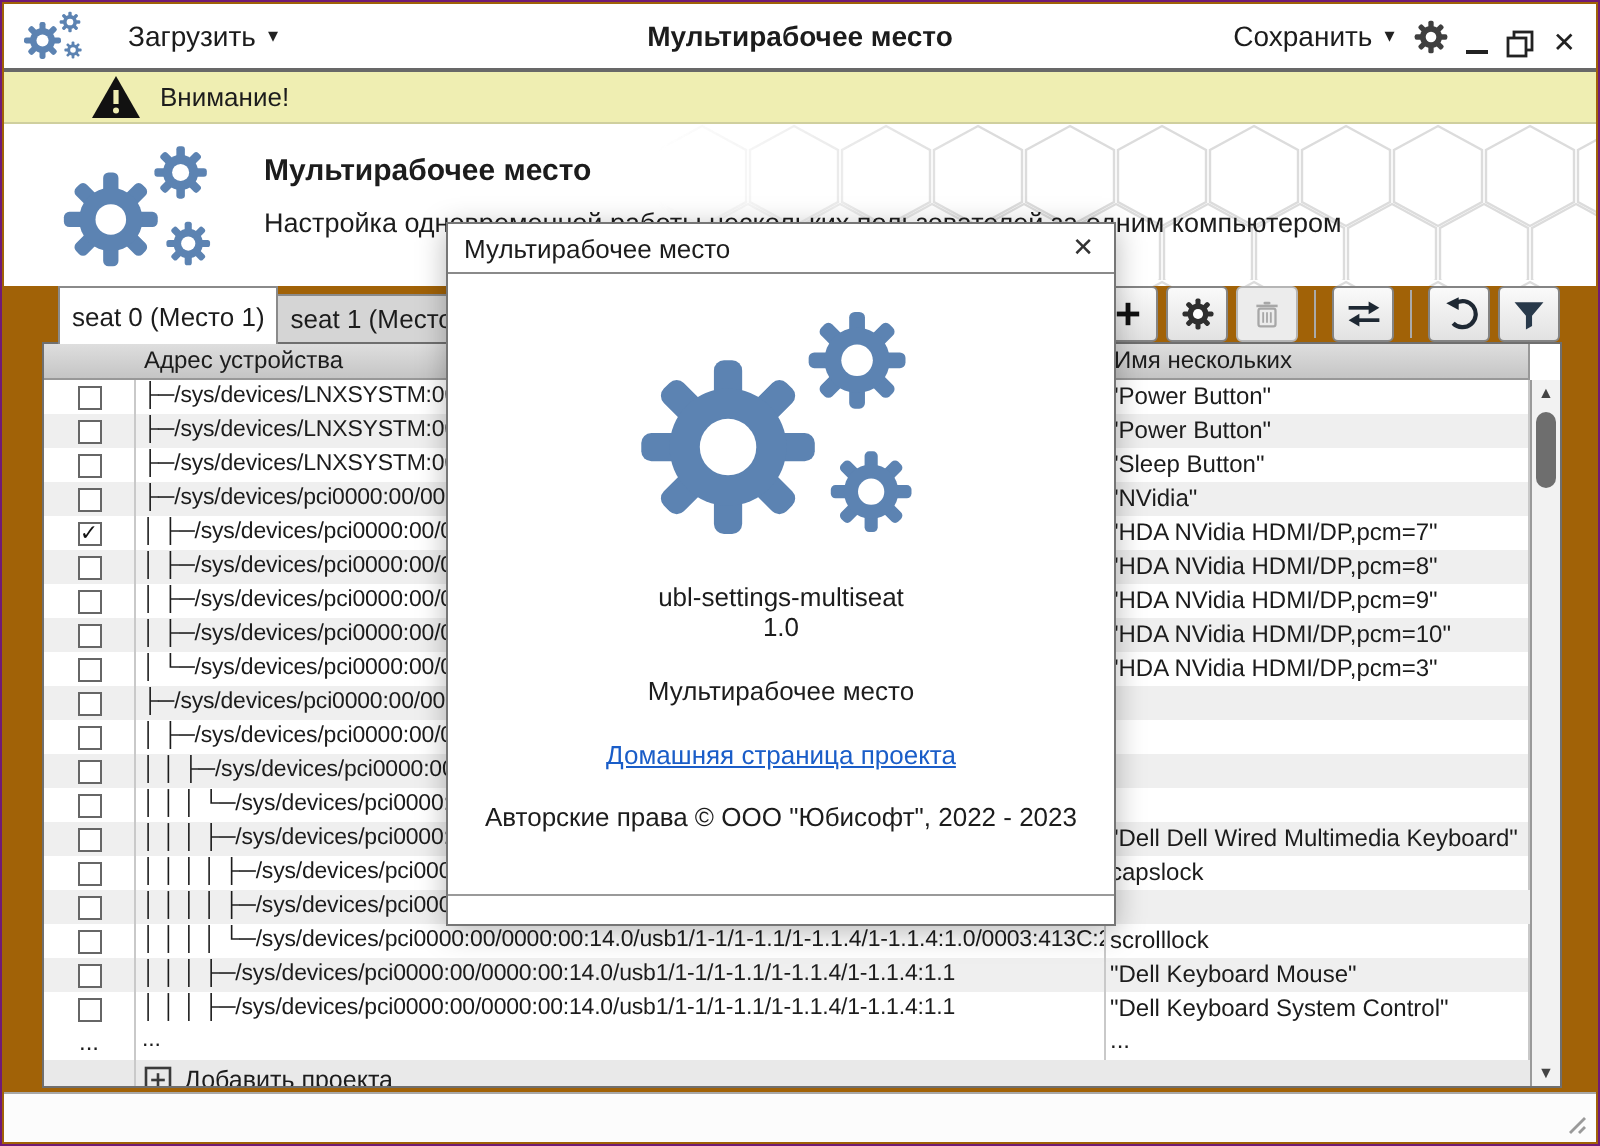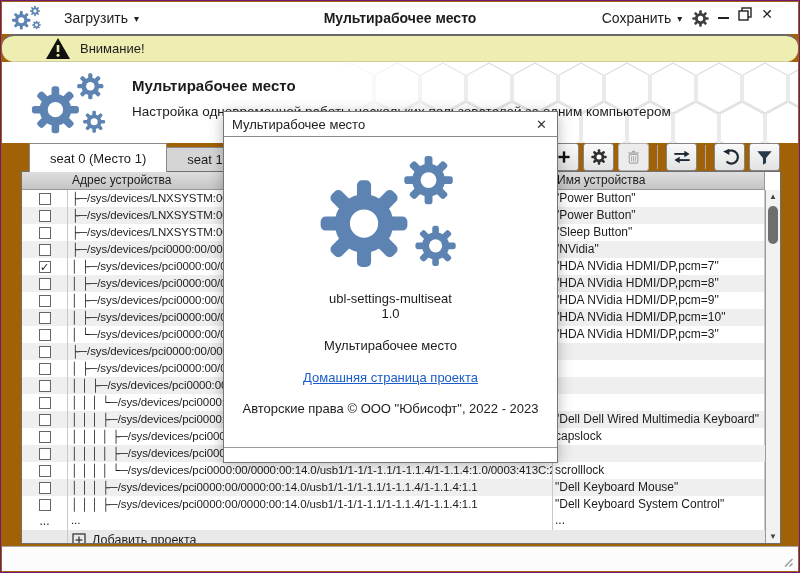--- a/index.html
+++ b/index.html
@@ -6,42 +6,42 @@
   html,body { width:800px; height:573px; }
   body { font-family:"Liberation Sans","DejaVu Sans",sans-serif; color:#1c1c1c; background:#fff; position:relative; overflow:hidden; }
   .win { position:absolute; inset:0; border:1px solid #701a75; background:#a16207; }
 
   
   .topbar { position:absolute; left:1px; right:1px; top:1px; height:32px; background:#fff; display:flex; align-items:center; }
   .applogo-small { width:34px; height:26px; margin-left:8px; color:#5c83b2; }
   .menu-btn { display:flex; align-items:center; gap:6px; font-size:14px; margin-left:14px; padding:4px 6px; cursor:default; }
   .dd-arrow { font-size:10px; color:#222; }
   .topbar-title { position:absolute; left:0; right:0; text-align:center; font-weight:bold; font-size:14px; pointer-events:none; }
-  .topbar-right { margin-left:auto; display:flex; align-items:flex-start; gap:0; padding-right:25px; z-index:2; }
+  .topbar-right { margin-left:auto; display:flex; align-items:flex-end; gap:0; padding-right:10px; z-index:2; }
   .gear-btn { width:24px; height:24px; display:flex; align-items:center; justify-content:center; color:#3f3f3f; }
   .winctl { display:flex; align-items:center; gap:9px; margin-left:6px; }
   .minimize-bar { display:inline-block; width:11px; border-top:2px solid #222; margin-top:8px; }
   .close-glyph { font-size:14px; color:#222; }
 
   
-  .warnbar { position:absolute; left:1px; right:1px; top:33px; height:28px; background:#efeeb2; border-top:2px solid #686868; border-bottom:1px solid #cfcf9e; display:flex; align-items:center;border-radius:12px; }
+  .warnbar { position:absolute; left:1px; right:1px; top:33px; height:28px; background:#efeeb2; border-top:2px solid #686868; border-bottom:1px solid #cfcf9e; display:flex; align-items:center; }
   .warn-icon { margin-left:44px; width:24px; height:21px; }
   .warn-text { font-size:13px; margin-left:10px; }
 
   
   .header { position:absolute; left:1px; right:1px; top:61px; height:81px; background:#fff; overflow:hidden; }
   .hexes { position:absolute; right:0; top:0; height:81px; width:470px; opacity:.85;
            -webkit-mask-image:linear-gradient(to right, transparent, #000 35%); mask-image:linear-gradient(to right, transparent, #000 35%); }
   .applogo-big { position:absolute; left:22px; top:9px; width:92px; height:66px; color:#5c83b2; }
   .header-title { position:absolute; left:130px; top:15px; font-size:15px; font-weight:bold; }
   .header-sub { position:absolute; left:130px; top:42px; font-size:13.5px; white-space:nowrap; }
 
   
   .tabstrip { position:absolute; left:1px; right:1px; top:142px; height:29px; display:flex; align-items:flex-end; }
-  .tab { font-size:13px; padding:0 20px; border:1px solid #8a8a8a; display:flex; align-items:center;margin-top:48px; }
+  .tab { font-size:13px; padding:0 6px; border:1px solid #8a8a8a; display:flex; align-items:center;margin-top:48px; }
   .tab.active { background:#fff; height:29px; border-bottom:none; margin-left:27px; position:relative; z-index:6; }
   .tab.inactive { background:#d5d5d5; height:25px; border-left:none; }
   .toolbtns { position:absolute; right:18px; top:0; height:28px; display:flex; align-items:center; gap:4px; }
   .tbtn { width:31px; height:28px; border:1px solid #848484; border-radius:3px; background:linear-gradient(#fafafa,#e2e2e2); display:flex; align-items:center; justify-content:center; }
   .tbtn.disabled { background:#ececec; border-color:#b5b5b5; }
   .tsep { width:1px; height:24px; background:#aaa; margin:0 4px; }
 
   
   .frame { position:absolute; left:20px; right:18px; top:170px; bottom:28px; border:1px solid #6f6f6f; background:#fff; overflow:hidden; z-index:5; }
   .tbl { position:absolute; left:0; top:0; right:15px; bottom:0; }
@@ -222,21 +222,21 @@
         </svg>
       </div>
     </div>
   </div>
 
   <div class="frame">
     <div class="tbl">
       <div class="thead">
         <div class="col-sel">Выбор</div>
         <div class="col-addr">Адрес устройства</div>
-        <div class="col-name">Имя устройства</div>
+        <div class="col-name">Имя нескольких</div>
       </div>
 
       <div>
           <div class="trow">
     <div class="cell-sel">
       <div class="cb"></div>
     </div>
     <div class="cell-addr">├─/sys/devices/LNXSYSTM:00/LNXSYBUS:00/PNP0C0C:00/input/input0</div>
     <div class="cell-name">"Power Button"</div>
   </div>

